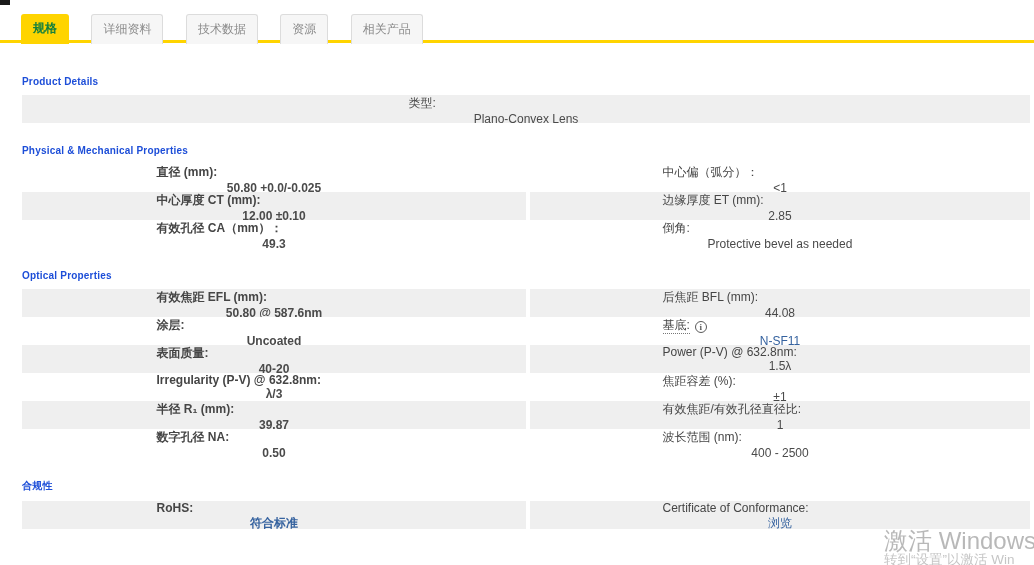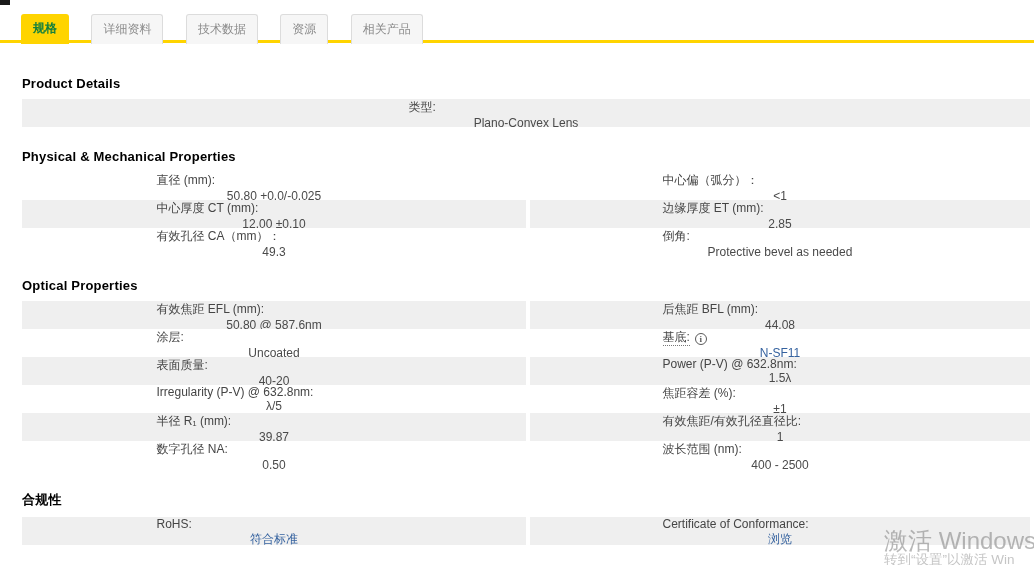--- a/index.html
+++ b/index.html
@@ -11,29 +11,29 @@
   
   .tabbar { padding:14px 0 0 21px; border-bottom:3px solid #ffd400; height:43px; }
   .tab { display:inline-block; vertical-align:bottom; font-size:12px; padding:6px 12px 7px;
     border-radius:3px 3px 0 0; cursor:pointer; }
   .tab.inactive { background:#f6f6f6; border:1px solid #dcdcdc; border-bottom:none;
     color:#8a8a8a; margin-left:18px; padding:6px 11px 6px; }
   .tab.active { background:#ffd400; color:#15803d; font-weight:bold; }
 
   
   .content { margin:0 0 0 22px; width:1008px; }
-  .section-title { font-size:13px; font-weight:bold; color:#000000; letter-spacing:.2px;
+  .section-title { font-size:10px; font-weight:bold; color:#1d4ed8; letter-spacing:.2px;
     padding-top:22px; margin-bottom:8px; }
   .section-title.first { padding-top:33px; }
 
   .row { display:flex; width:100%; }
   .cell { display:flex; align-items:center; height:28px; background:#fff;flex-direction:column; }
   .cell.shade { background:#efefef; }
   .cell.full { width:1008px; }
-  .cell.lefthalf { width:504px; margin-right:4px; }
+  .cell.lefthalf { width:504px; margin-right:4px;font-weight:bold; }
   .cell.righthalf { width:500px; }
   .lbl { width:251px; padding-left:8px; font-size:12px; color:#454545; flex-shrink:0; }
   .val { font-size:12px; color:#4a4a4a; }
   a.val { color:#35629f; text-decoration:none; cursor:pointer; }
   .dotted { border-bottom:1px dotted #777; padding-bottom:1px; }
   .info-icon { display:inline-block; width:12px; height:12px; border:1px solid #5a5a5a;
     border-radius:50%; color:#5a5a5a; font-size:9px; line-height:11px; text-align:center;
     font-weight:bold; margin-left:5px; vertical-align:-1px; cursor:pointer;
     font-family:"Liberation Serif","DejaVu Serif",serif; }
 
@@ -127,21 +127,21 @@
       <span class="val">40-20</span>
     </div>
     <div class="cell righthalf shade">
       <span class="lbl">Power (P-V) @ 632.8nm:</span>
       <span class="val">1.5λ</span>
     </div>
   </div>
   <div class="row">
     <div class="cell lefthalf">
       <span class="lbl">Irregularity (P-V) @ 632.8nm:</span>
-      <span class="val">λ/5</span>
+      <span class="val">λ/3</span>
     </div>
     <div class="cell righthalf">
       <span class="lbl">焦距容差 (%):</span>
       <span class="val">±1</span>
     </div>
   </div>
   <div class="row">
     <div class="cell lefthalf shade">
       <span class="lbl">半径 R₁ (mm):</span>
       <span class="val">39.87</span>

